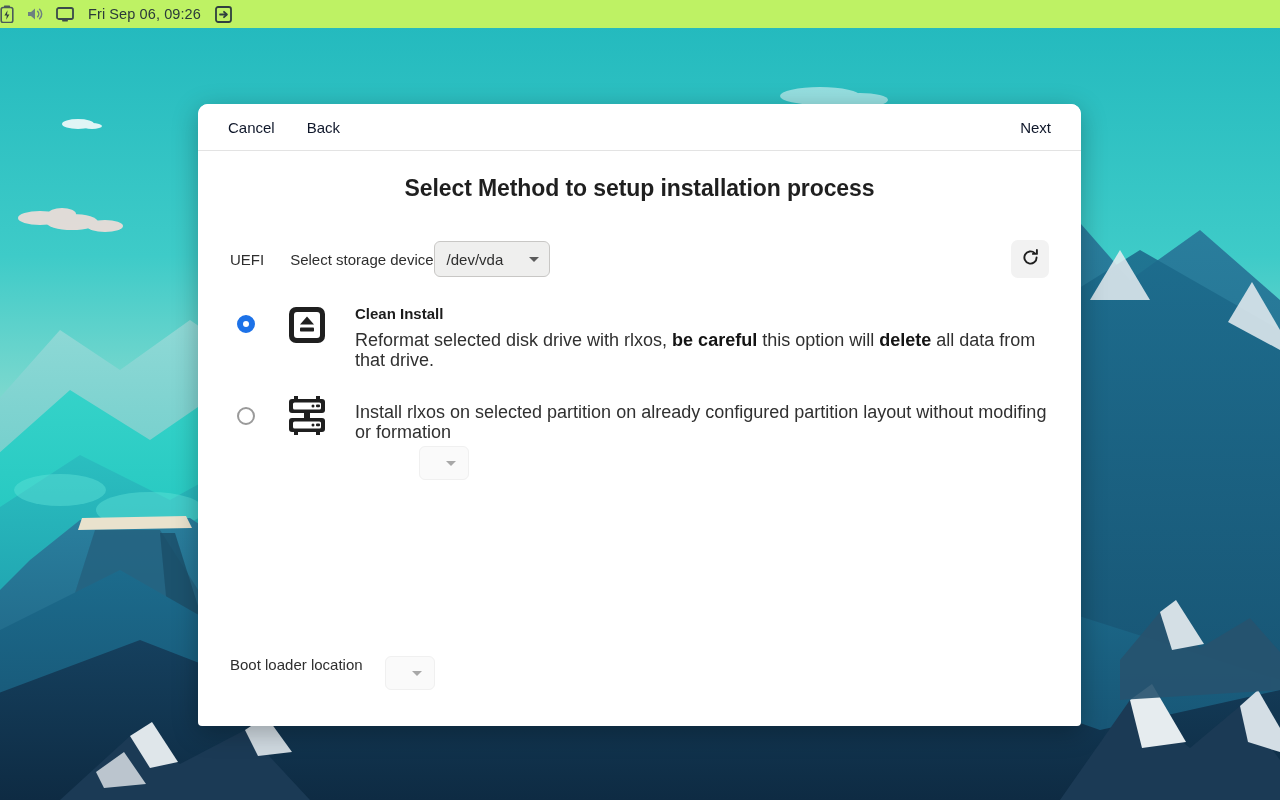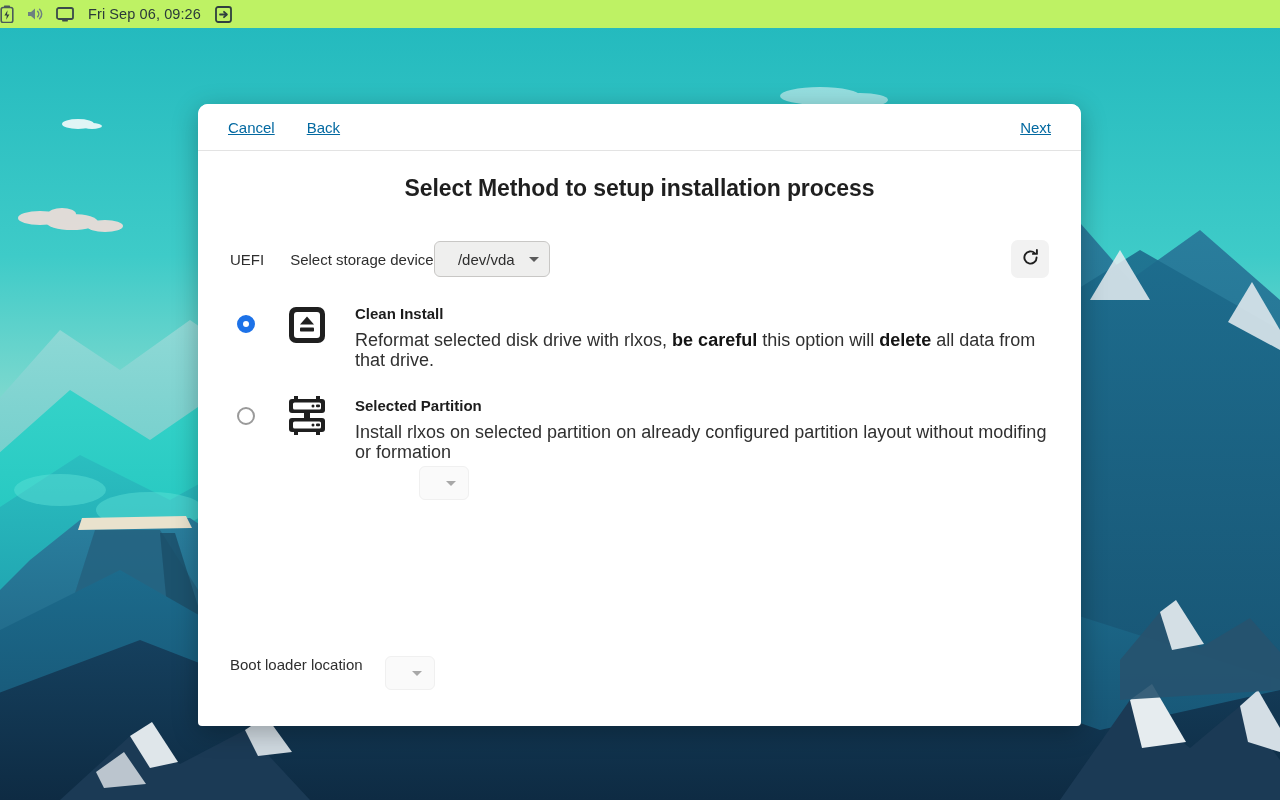--- a/index.html
+++ b/index.html
@@ -44,24 +44,24 @@
   }
   #headerbar {
     height: 47px;
     border-bottom: 1px solid #e3e3e3;
     display: flex; align-items: center;
     padding: 0 20px;
     flex: 0 0 auto;
     background: #fff;
   }
   .hdr-btn {
-    font-size: 15px; color: #0369a1;
+    font-size: 15px; color: #0f172a;
     background: transparent; border: 0;
     padding: 5px 10px; border-radius: 5px;
-    cursor: pointer; font-family: inherit; text-decoration: underline;
+    cursor: pointer; font-family: inherit;
   }
   #hdr-left { display: flex; align-items: center; gap: 12px; }
   #hdr-spacer { flex: 1 1 auto; }
 
   #content { flex: 1 1 auto; position: relative; padding: 0 32px; }
 
   #page-title {
     text-align: center;
     font-size: 23px; font-weight: bold; color: #1f1f1f;
     margin-top: 24px;
@@ -70,21 +70,21 @@
 
   
   #device-row {
     display: flex; align-items: center;
     margin-top: 38px;
     gap: 0;
   }
   #uefi-label { font-size: 15px; color: #2e2e2e; margin-right: 26px; }
   #storage-label { font-size: 15px; color: #2e2e2e; }
   .combo {
-    display: inline-flex; align-items: center; justify-content: flex-end;
+    display: inline-flex; align-items: center; justify-content: space-between;
     background: #efefee;
     border: 1px solid #c8c7c5;
     border-radius: 6px;
     height: 36px;
     padding: 0 10px 0 12px;
     cursor: pointer;
     min-width: 116px;
     gap: 14px;
   }
   .combo-value { font-size: 15px; color: #2e2e2e; white-space: nowrap; }
@@ -379,21 +379,20 @@
             <rect x="8" y="26.5" width="28" height="7" rx="1.6" fill="#ffffff"></rect>
             <circle cx="28" cy="30" r="1.5" fill="#1f1f1f"></circle>
             <rect x="31" y="28.6" width="4" height="2.6" rx="1" fill="#1f1f1f"></rect>
             <rect x="9" y="37" width="4" height="3" fill="#1f1f1f"></rect>
             <rect x="31" y="37" width="4" height="3" fill="#1f1f1f"></rect>
             <rect x="9" y="1" width="4" height="3" fill="#1f1f1f"></rect>
             <rect x="31" y="1" width="4" height="3" fill="#1f1f1f"></rect>
           </svg>
         </span>
         <span class="opt-body">
-          <span class="opt-title" style="display:block">Selected Partition</span>
           <span class="opt-desc" style="display:block"><span>Install rlxos on selected partition on already configured partition layout without modifing or formation</span></span>
           <span id="partition-combo-wrap" style="display:block">
             <span class="combo ghost">
               <span class="combo-value"></span>
               <span class="caret"></span>
             </span>
           </span>
         </span>
       </div>
 

